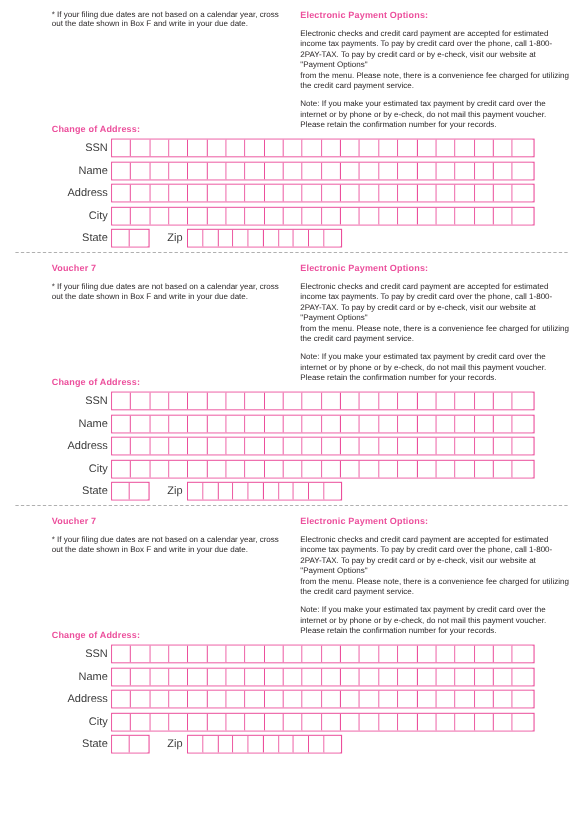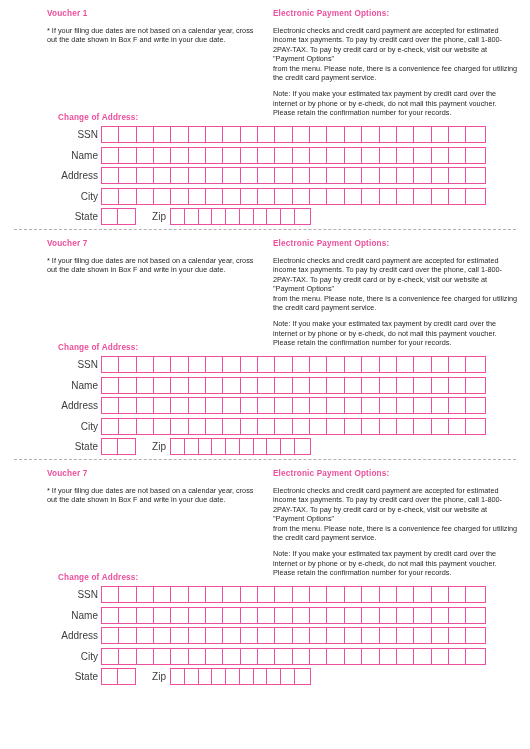--- a/index.html
+++ b/index.html
@@ -64,21 +64,20 @@
 
   
   .coa-title {
     color: #ec4f9c;
     font-weight: bold;
     font-size: 8.2px;
     line-height: 11px;
     position: absolute;
     left: 47px;
     letter-spacing: 0.02em;
-    margin-left: 11px;
   }
 
   .fields {
     position: absolute;
     left: 0;
     width: 530px;
   }
   .field-row {
     position: absolute;
     left: 0;
@@ -121,21 +120,20 @@
     border-top: 1.4px dashed #b0b0b0;
   }
 </style>
 </head>
 <body>
 
 <div class="page" id="page">
     <div class="voucher" style="position: absolute; left: 0px; top: 8px; width: 530px;">
       <div class="cols">
         <div class="col-left">
-          <div class="heading">Voucher 1</div>
           <p class="body-text">* If your filing due dates are not based on a calendar year, cross out the date shown in Box F and write in your due date.</p>
         </div>
         <div class="col-right">
           <div class="heading">Electronic Payment Options:</div>
           <p class="body-text" style="margin-top: 0px;">Electronic checks and credit card payment are accepted for estimated income tax payments.  To pay by credit card over the phone, call 1-800-2PAY-TAX.  To pay by credit card or by e-check, visit our website at  "Payment Options"</p>
           <p class="body-text" style="margin-top: 0px;">from the menu. Please note, there is a convenience fee charged for utilizing the credit card payment service.</p>
           <p class="body-text">Note: If you make your estimated tax payment by credit card over the internet or by phone or by e-check, do not mail this payment voucher.  Please retain the confirmation number for your records.</p>
         </div>
       </div>
       <div class="coa-title" style="top: 104px;">Change of Address:</div>

